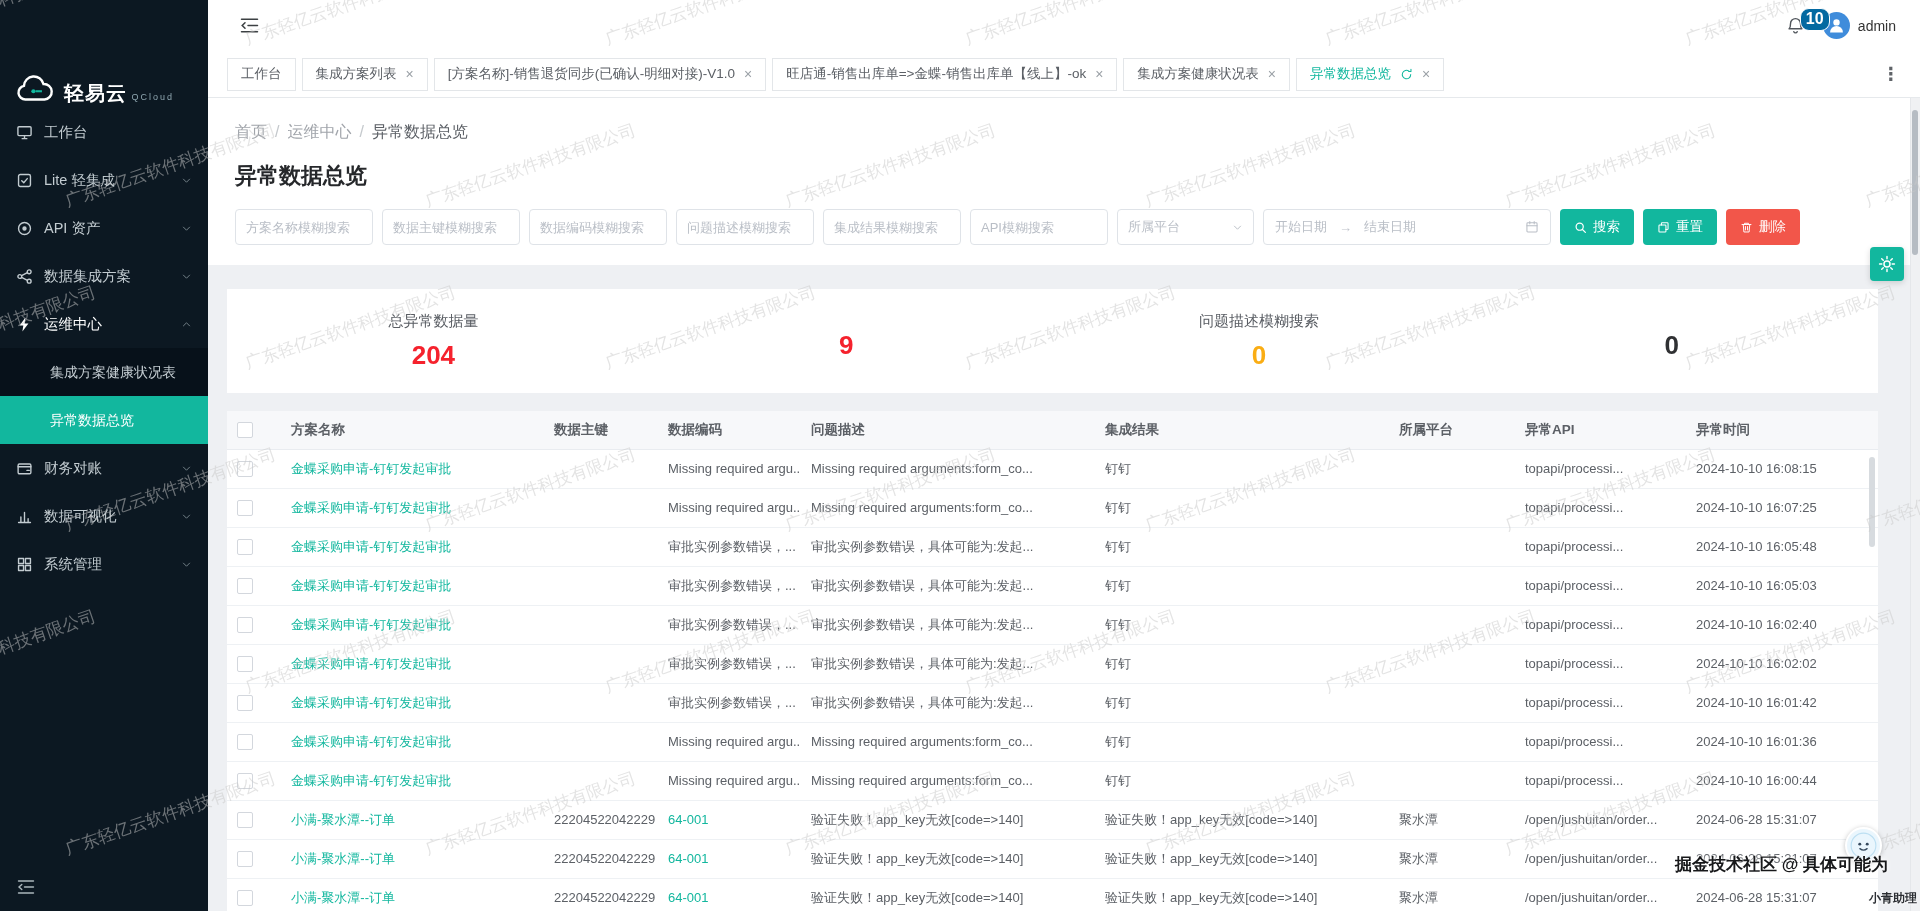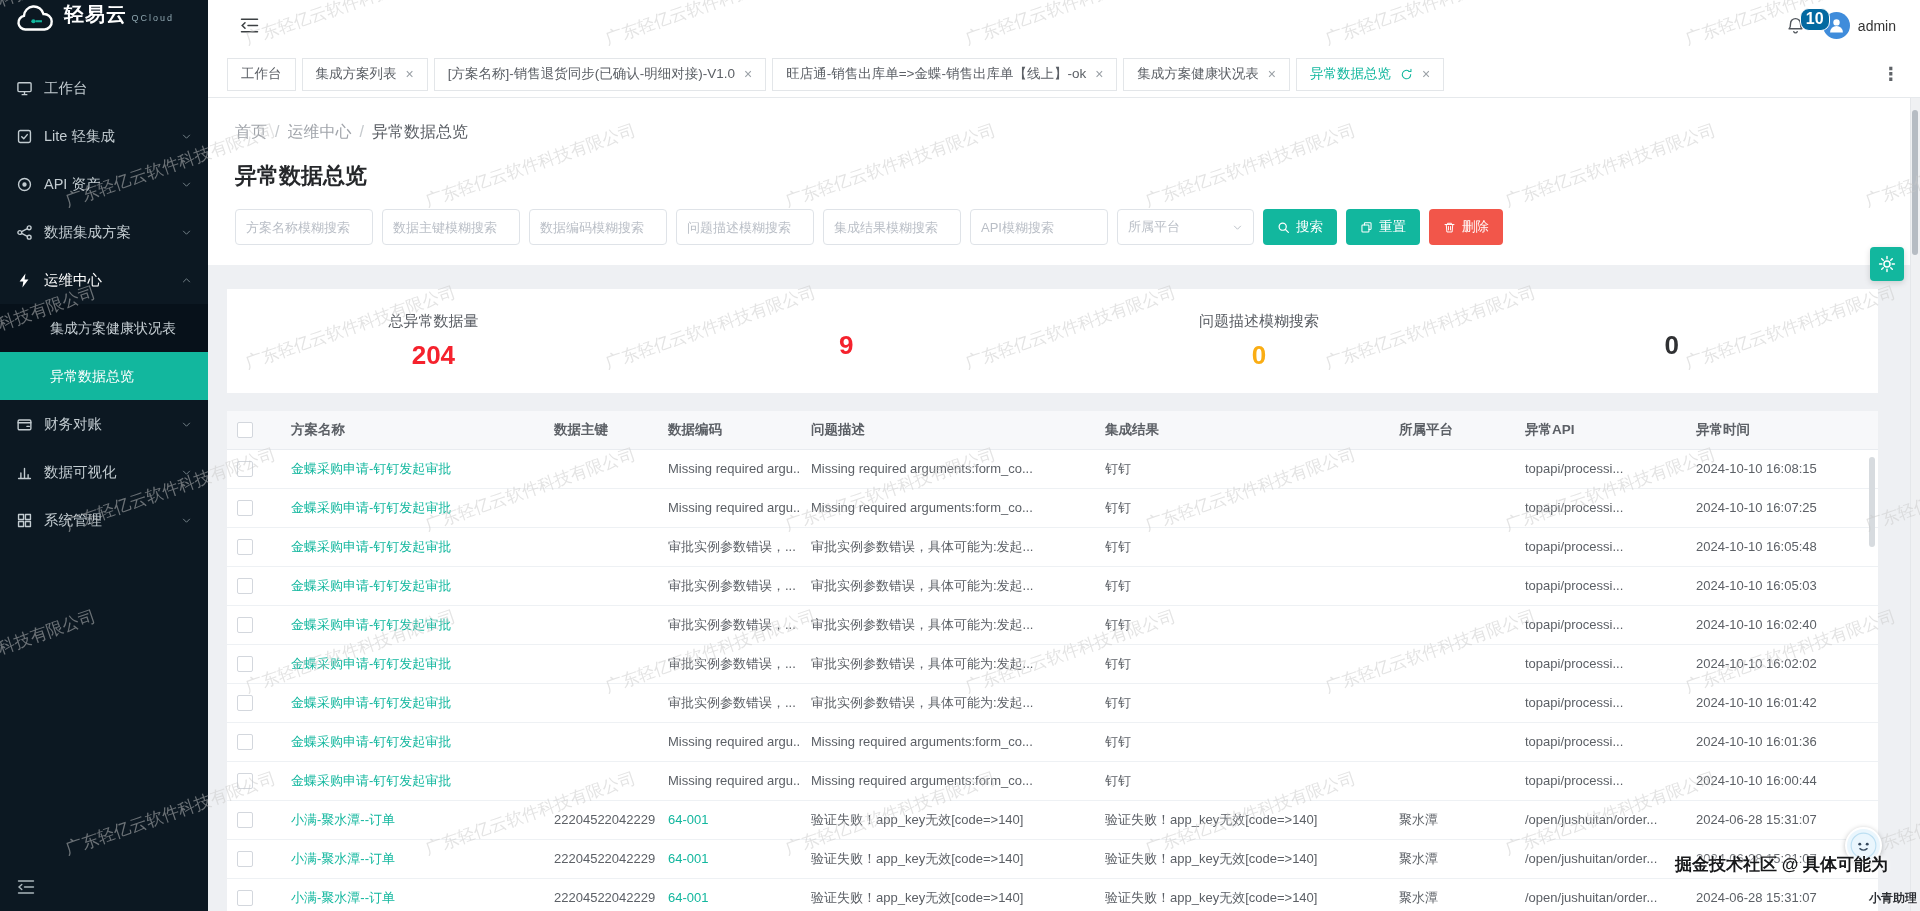--- a/index.html
+++ b/index.html
@@ -4,21 +4,21 @@
 <style>
   * { box-sizing: border-box; margin: 0; padding: 0; }
   html,body { width:1920px; height:911px; overflow:hidden; }
   body { font-family:"Liberation Sans","DejaVu Sans",sans-serif; background:#eef0f3; color:#5c6066; }
   svg { display:block; width:100%; height:100%; }
 
   .app { position:relative; width:1920px; height:911px; overflow:hidden; }
 
   
   .sidebar { position:absolute; left:0; top:0; bottom:0; width:208px; background:#0c1822; z-index:5; display:flex; flex-direction:column; }
-  .logo { height:64px; display:flex; align-items:flex-start; gap:10px; padding:4px 14px; flex:0 0 auto; }
+  .logo { height:64px; display:flex; align-items:flex-end; gap:10px; padding:4px 14px; flex:0 0 auto;margin-top:44px; }
   .logo-mark { width:40px; height:30px; }
   .brand-name { color:#ffffff; font-size:20px; font-weight:bold; letter-spacing:1px; line-height:1.05; }
   .brand-sub { color:#8fa6b0; font-size:9px; letter-spacing:2px; }
   .menu { flex:1; overflow:hidden; }
   .menu-item { height:48px; display:flex; align-items:center; padding:0 16px; color:#c3ccd1; font-size:14.5px; cursor:pointer; }
   .menu-item.expanded { color:#ffffff; }
   .mi-icon { width:17px; height:17px; margin-right:11px; flex:0 0 auto; }
   .mi-chev { margin-left:auto; width:11px; height:11px; color:#7d8a91; }
   .submenu-item { height:48px; line-height:48px; padding-left:50px; color:#c3ccd1; font-size:14px; background:#07111a; cursor:pointer; white-space:nowrap; overflow:hidden; }
   .submenu-item.active { background:#12b79e; color:#ffffff; }
@@ -323,20 +323,33 @@
 
           <div class="f-select">
             <span>所属平台</span>
             <span class="chev">
               <svg viewBox="0 0 16 16">
                   <path d="M3.5 6l4.5 4.5L12.5 6" stroke="currentColor" stroke-width="1.4" fill="none" stroke-linecap="round" stroke-linejoin="round"></path>
                 </svg>
             </span>
           </div>
 
+          <div class="f-date">
+            <span>开始日期</span>
+            <span style="color:#c0c4cc">→</span>
+            <span>结束日期</span>
+            <span class="cal">
+              <svg viewBox="0 0 16 16">
+                  <g stroke="currentColor" stroke-width="1.2" fill="none" stroke-linecap="round">
+                    <rect x="2.2" y="3.2" width="11.6" height="10.4" rx="1"></rect>
+                    <path d="M2.2 6.5h11.6M5.5 1.8v2.6M10.5 1.8v2.6"></path>
+                  </g>
+                </svg>
+            </span>
+          </div>
 
           <button class="btn primary">
             <span class="bi">
               <svg viewBox="0 0 16 16">
                   <g stroke="currentColor" stroke-width="1.5" fill="none" stroke-linecap="round">
                     <circle cx="7" cy="7" r="4.4"></circle>
                     <path d="M10.4 10.4L14 14"></path>
                   </g>
                 </svg>
             </span>

